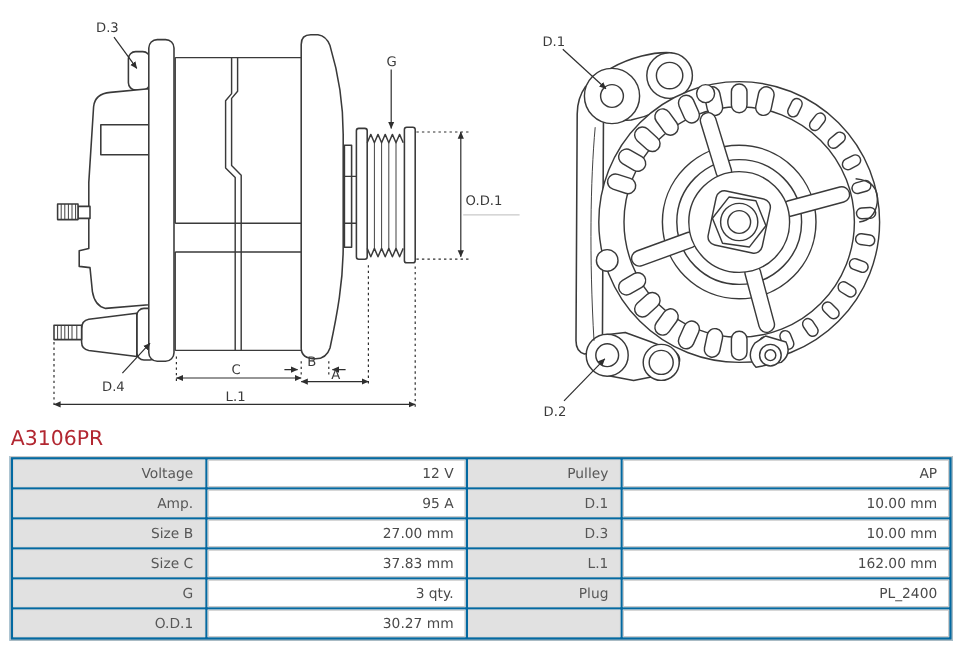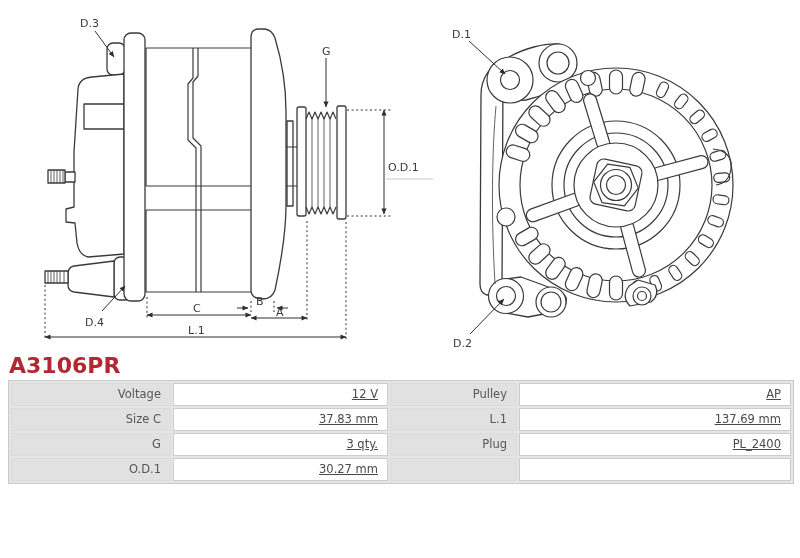--- a/index.html
+++ b/index.html
@@ -11,34 +11,34 @@
   svg text{font-family:"DejaVu Sans","Liberation Sans",sans-serif;font-size:11px;fill:#3a3a3a;}
   .s  {fill:#fff;stroke:#3a3a3a;stroke-width:1.3;stroke-linejoin:round;}
   .sn {fill:#fff;stroke:#3a3a3a;stroke-width:1.2;stroke-linejoin:round;}
   .ln {fill:none;stroke:#3a3a3a;stroke-width:1.2;stroke-linejoin:round;}
   .thin{fill:none;stroke:#3a3a3a;stroke-width:0.8;}
   .wf {fill:#fff;stroke:none;}
   .dim{fill:none;stroke:#2e2e2e;stroke-width:1;}
   .dot{fill:none;stroke:#2e2e2e;stroke-width:1;stroke-dasharray:2 2.6;}
   .faint{fill:none;stroke:#c9c9c9;stroke-width:1;}
   .part-number{
-    color:#b22731;font-weight:bold;font-size:22px;line-height:20px;
+    color:#b22731;font-weight:normal;font-size:17px;line-height:20px;
     margin:2px 0 4px 9px;height:20px;
   }
   table.specs{
     margin-left:8px;width:786px;table-layout:fixed;
     border-collapse:separate;border-spacing:2px;
-    border:1px solid #c9c9c9;background:#e5e5e5;
+    border:1px solid #c9c9c9;background:#0369a1;
   }
   table.specs td{
     font-size:11.5px;line-height:14px;padding:3px 9px 4px;
     white-space:nowrap;overflow:hidden;text-align:right;
   }
   td.label{background:#e1e1e1;color:#575757;border:1px solid #dcdcdc;}
-  td.value{background:#fff;color:#4a4a4a;border:1px solid #cccccc;text-decoration:underline;}
+  td.value{background:#fff;color:#4a4a4a;border:1px solid #cccccc;}
 </style>
 </head>
 <body>
 
 <div class="diagram-area">
 <svg width="800" height="354" viewBox="0 0 800 354">
   <defs>
     <marker id="ar" viewBox="0 0 10 10" refX="8.5" refY="5" markerWidth="6.5" markerHeight="6.5" orient="auto-start-reverse">
       <path d="M0,1 L9,5 L0,9 Z" fill="#2e2e2e"></path>
     </marker>
@@ -191,24 +191,36 @@
       <col style="width:272px">
     </colgroup>
   <tbody>
       <tr>
         <td class="label">Voltage</td>
         <td class="value">12 V</td>
         <td class="label">Pulley</td>
         <td class="value">AP</td>
       </tr>
       <tr>
+        <td class="label">Amp.</td>
+        <td class="value">95 A</td>
+        <td class="label">D.1</td>
+        <td class="value">10.00 mm</td>
+      </tr>
+      <tr>
+        <td class="label">Size B</td>
+        <td class="value">27.00 mm</td>
+        <td class="label">D.3</td>
+        <td class="value">10.00 mm</td>
+      </tr>
+      <tr>
         <td class="label">Size C</td>
         <td class="value">37.83 mm</td>
         <td class="label">L.1</td>
-        <td class="value">137.69 mm</td>
+        <td class="value">162.00 mm</td>
       </tr>
       <tr>
         <td class="label">G</td>
         <td class="value">3 qty.</td>
         <td class="label">Plug</td>
         <td class="value">PL_2400</td>
       </tr>
       <tr>
         <td class="label">O.D.1</td>
         <td class="value">30.27 mm</td>

